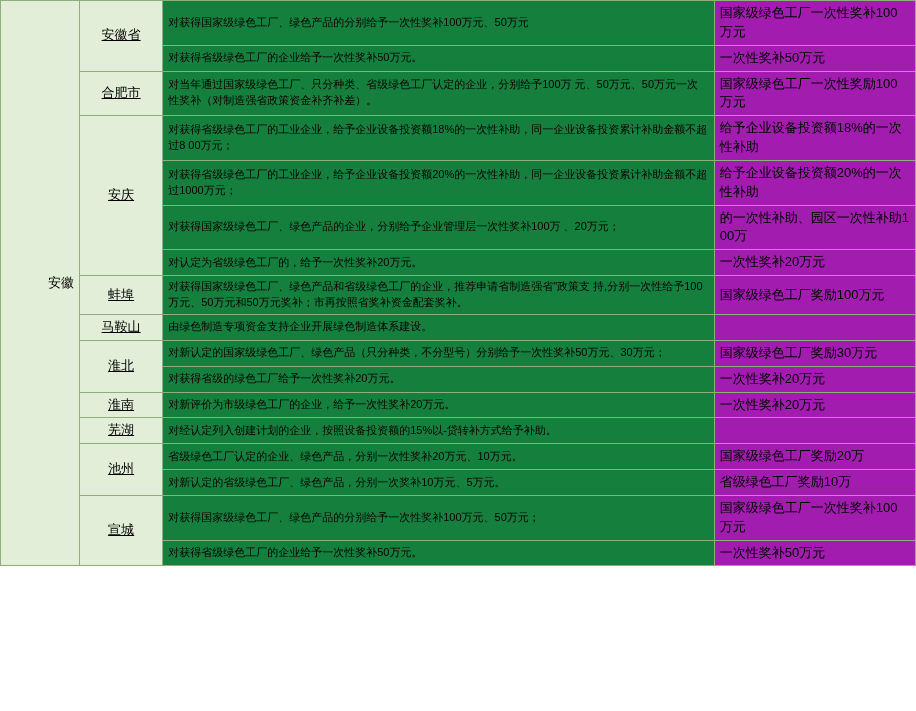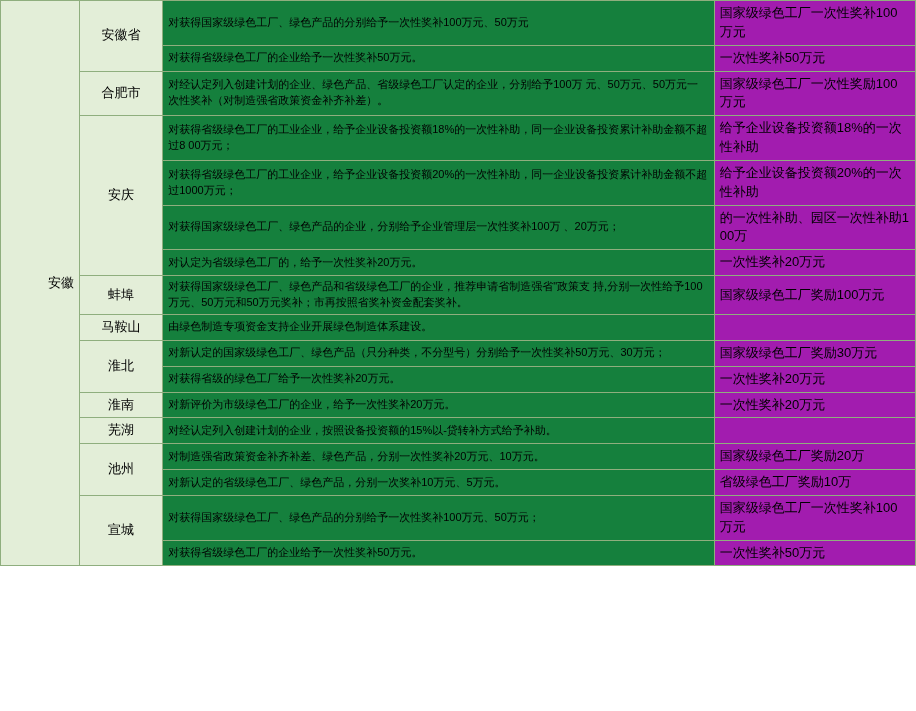--- a/index.html
+++ b/index.html
@@ -33,20 +33,21 @@
     text-align: right;
     font-size: 13px;
     padding: 2px;
   }
   td.col-city {
     width: 72px;
     background: #e3eed8;
     text-align: center;
     font-size: 13px;
     padding: 2px;
+    text-decoration: underline;
   }
   td.col-detail {
     width: 540px;
     background: #15803d;
     text-align: left;
     font-size: 11px;
   }
   td.col-summary {
     width: 190px;
     background: #a21caf;
@@ -64,21 +65,21 @@
       <td class="col-city" rowspan="2">安徽省</td>
       <td class="col-detail">对获得国家级绿色工厂、绿色产品的分别给予一次性奖补100万元、50万元</td>
       <td class="col-summary">国家级绿色工厂一次性奖补100万元</td>
     </tr>
     <tr>
       <td class="col-detail">对获得省级绿色工厂的企业给予一次性奖补50万元。</td>
       <td class="col-summary">一次性奖补50万元</td>
     </tr>
     <tr>
       <td class="col-city">合肥市</td>
-      <td class="col-detail">对经认定列入创建计划的企业、绿色产品、省级绿色工厂认定的企业，分别给予100万 元、50万元、50万元一次性奖补（对制造强省政策资金补齐补差）。</td>
+      <td class="col-detail">对当年通过国家级绿色工厂、只分种类、省级绿色工厂认定的企业，分别给予100万 元、50万元、50万元一次性奖补（对制造强省政策资金补齐补差）。</td>
       <td class="col-summary">国家级绿色工厂一次性奖励100万元</td>
     </tr>
     <tr>
       <td class="col-city" rowspan="4">安庆</td>
       <td class="col-detail">对获得省级绿色工厂的工业企业，给予企业设备投资额18%的一次性补助，同一企业设备投资累计补助金额不超过8 00万元；</td>
       <td class="col-summary">给予企业设备投资额18%的一次性补助</td>
     </tr>
     <tr>
       <td class="col-detail">对获得省级绿色工厂的工业企业，给予企业设备投资额20%的一次性补助，同一企业设备投资累计补助金额不超过1000万元；</td>
       <td class="col-summary">给予企业设备投资额20%的一次性补助</td>
@@ -115,21 +116,21 @@
       <td class="col-detail">对新评价为市级绿色工厂的企业，给予一次性奖补20万元。</td>
       <td class="col-summary">一次性奖补20万元</td>
     </tr>
     <tr>
       <td class="col-city">芜湖</td>
       <td class="col-detail">对经认定列入创建计划的企业，按照设备投资额的15%以-贷转补方式给予补助。</td>
       <td class="col-summary"></td>
     </tr>
     <tr>
       <td class="col-city" rowspan="2">池州</td>
-      <td class="col-detail">对制造强省政策资金补齐补差、绿色产品，分别一次性奖补20万元、10万元。</td>
+      <td class="col-detail">省级绿色工厂认定的企业、绿色产品，分别一次性奖补20万元、10万元。</td>
       <td class="col-summary">国家级绿色工厂奖励20万</td>
     </tr>
     <tr>
       <td class="col-detail">对新认定的省级绿色工厂、绿色产品，分别一次奖补10万元、5万元。</td>
       <td class="col-summary">省级绿色工厂奖励10万</td>
     </tr>
     <tr>
       <td class="col-city" rowspan="2">宣城</td>
       <td class="col-detail">对获得国家级绿色工厂、绿色产品的分别给予一次性奖补100万元、50万元；</td>
       <td class="col-summary">国家级绿色工厂一次性奖补100万元</td>

